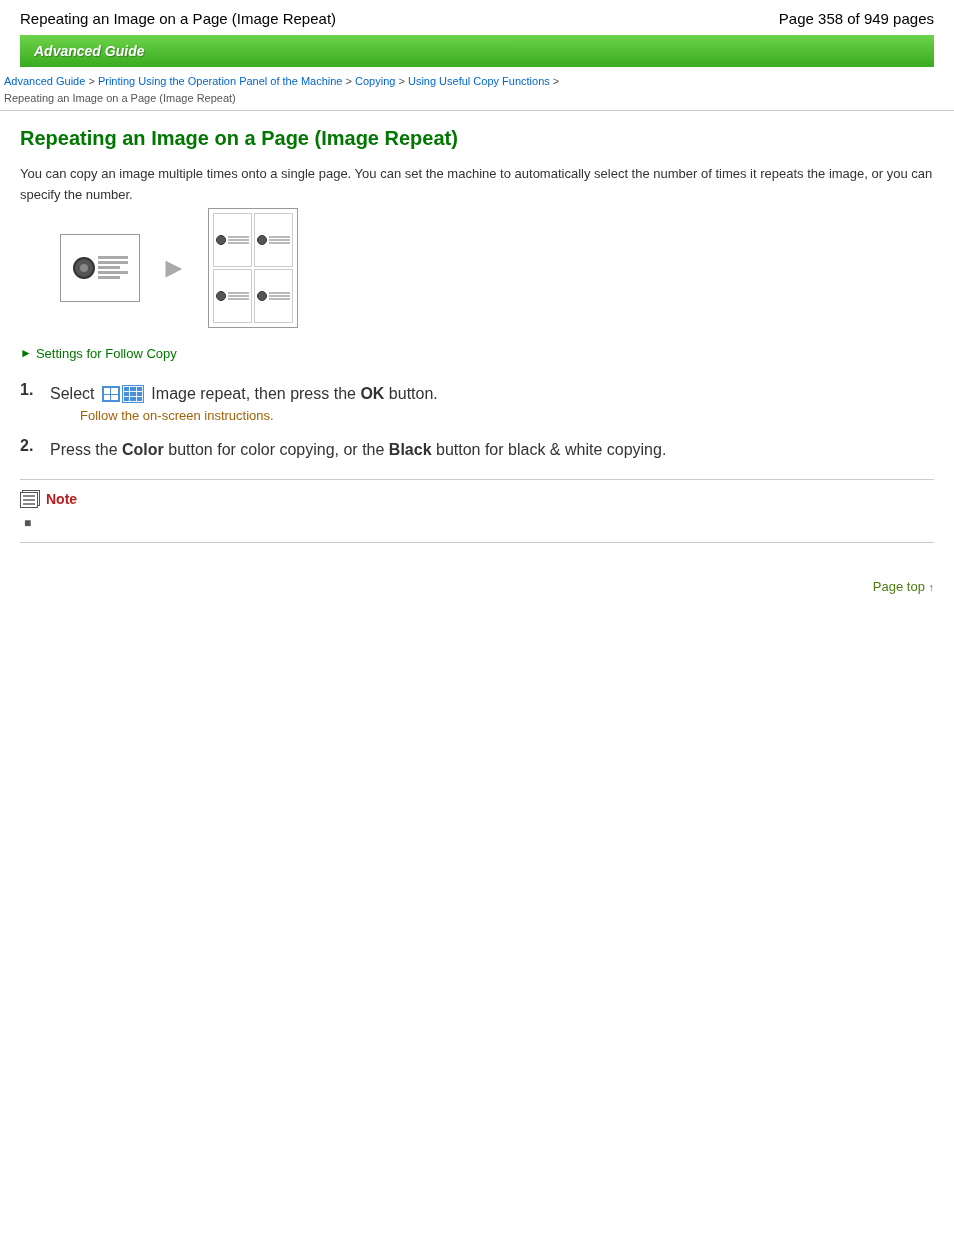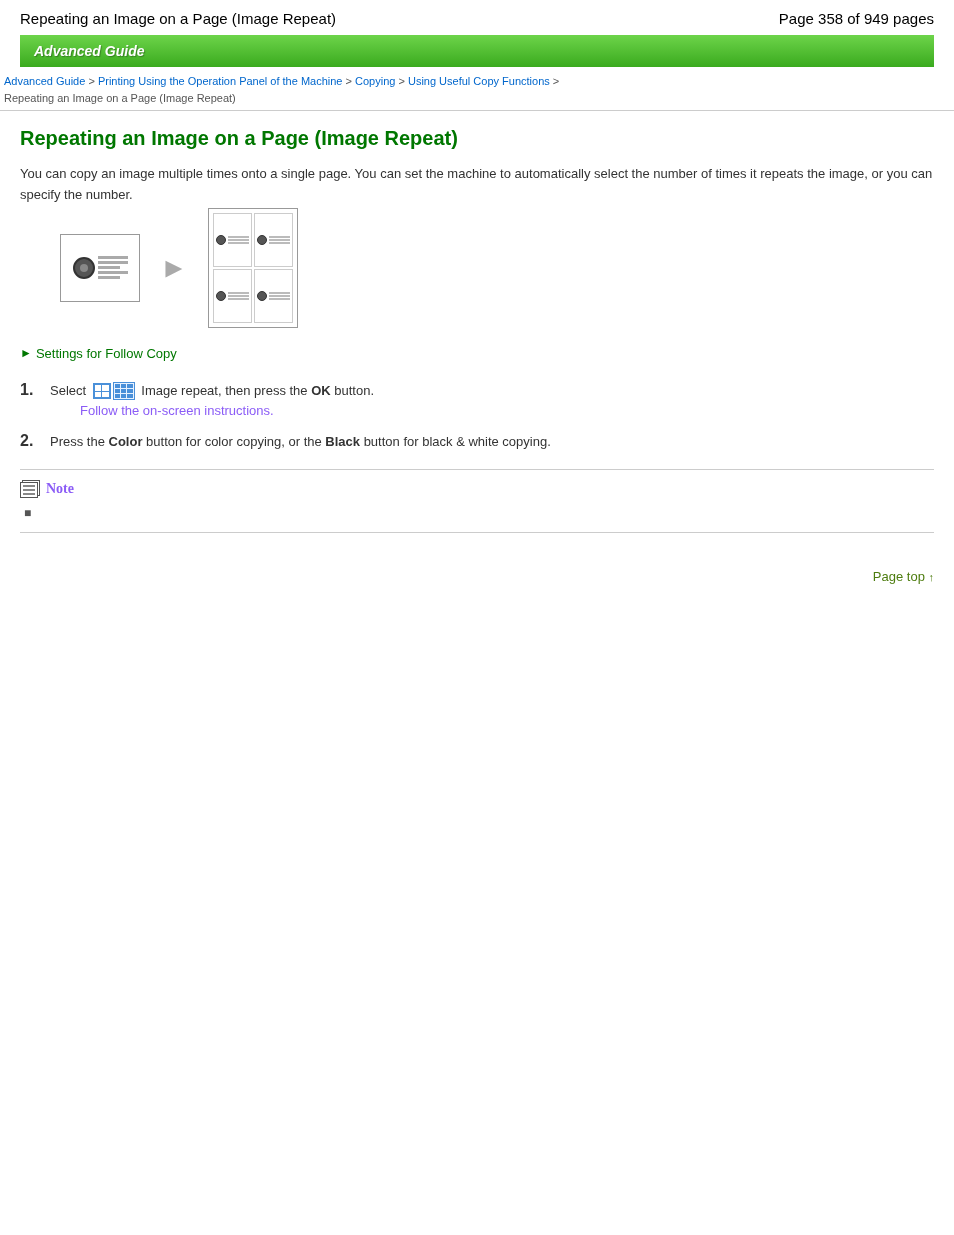--- a/index.html
+++ b/index.html
@@ -189,26 +189,26 @@
       margin-bottom: 14px;
       align-items: flex-start;
     }
     .step-number {
       font-size: 16px;
       font-weight: bold;
       color: #333;
       min-width: 20px;
     }
     .step-content {
-      font-size: 13px;
+      font-size: 16px;
       line-height: 1.6;
     }
     .step-sub {
       font-size: 13px;
-      color: #8b5cf6;
+      color: #a16207;
       margin-top: 2px;
       padding-left: 30px;
     }
     
     .repeat-icon {
       display: inline-flex;
       align-items: center;
       gap: 2px;
       vertical-align: middle;
       margin: 0 3px;
@@ -249,22 +249,21 @@
     }
     .note-wrapper {
       display: flex;
       align-items: center;
       gap: 4px;
       margin-bottom: 6px;
     }
     .note-label {
       font-size: 14px;
       font-weight: bold;
-      color: #8b5cf6;
-      font-family: Liberation Serif, serif;
+      color: #b91c1c;
     }
     .note-content {
       display: flex;
       gap: 8px;
       font-size: 12px;
       color: #444;
       padding-left: 4px;
       line-height: 1.5;
     }
     .note-bullet { color: #555; }

